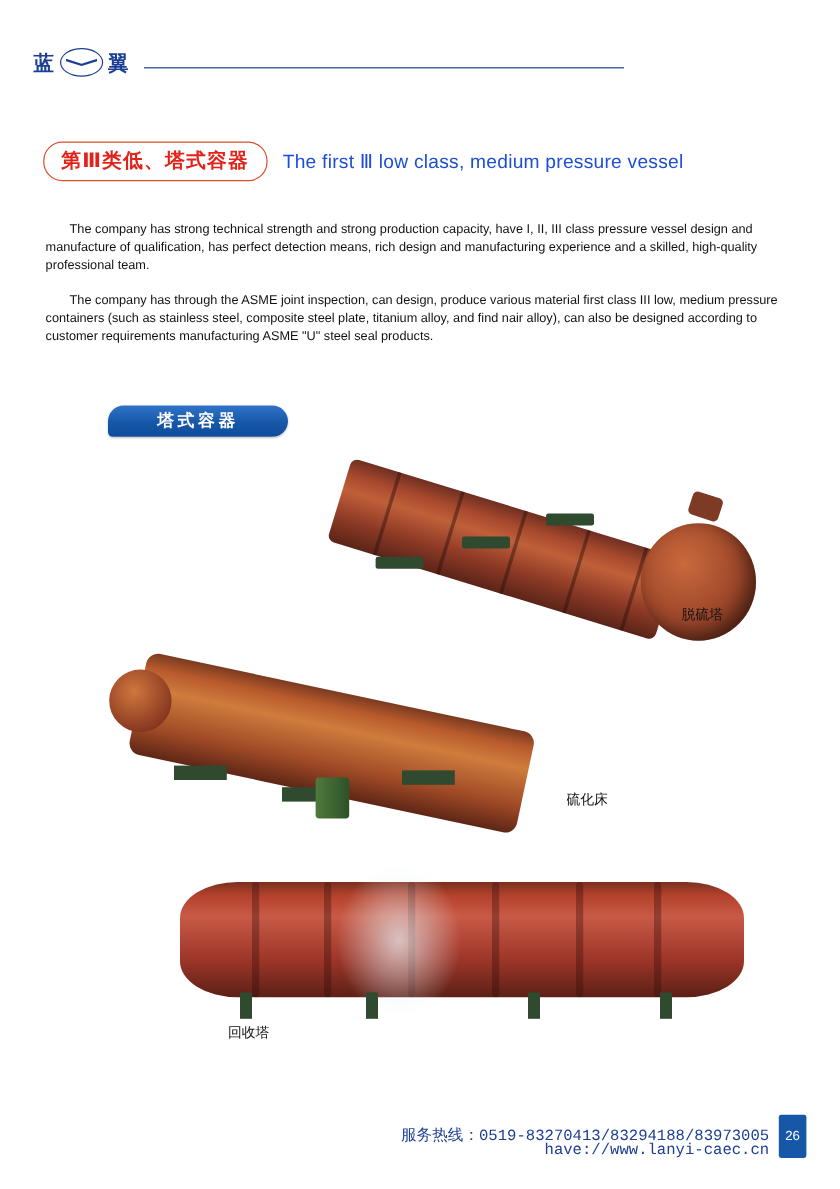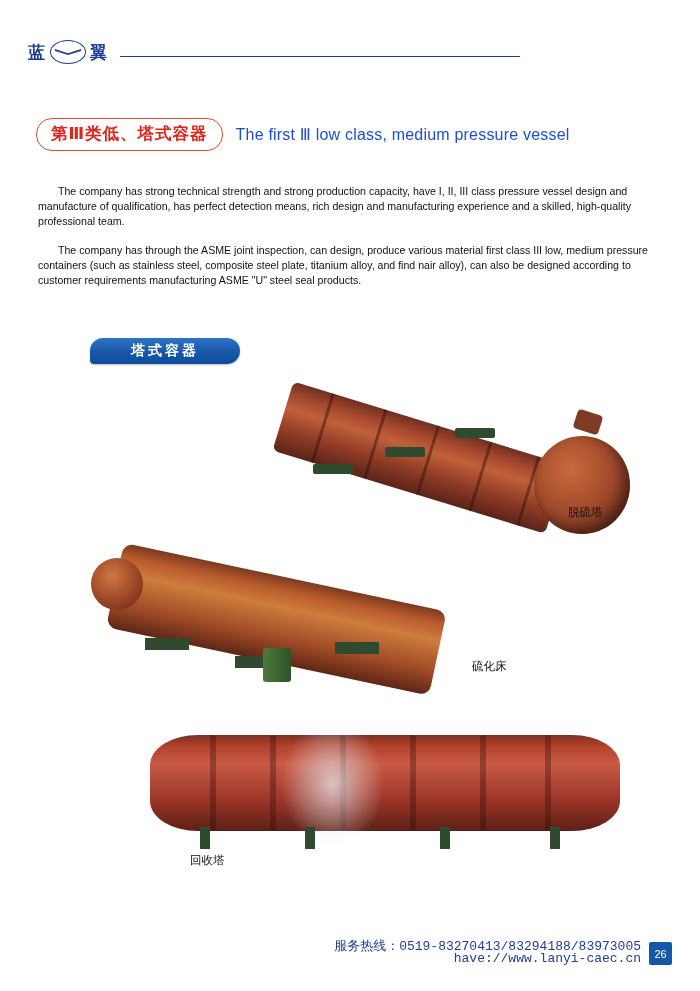--- a/index.html
+++ b/index.html
@@ -261,21 +261,21 @@
   }
   .footer-text {
     text-align: right;
     color: #1c3f94;
     font-size: 13px;
     line-height: 12px;
     font-family: Liberation Mono, monospace;
   }
   .page-num {
     width: 23px;
-    height: 23px;
+    height: 36px;
     background: #1757a8;
     color: #fff;
     font-size: 11px;
     display: flex;
     align-items: center;
     justify-content: center;
     border-radius: 2px;
   }
 </style>
 </head>

